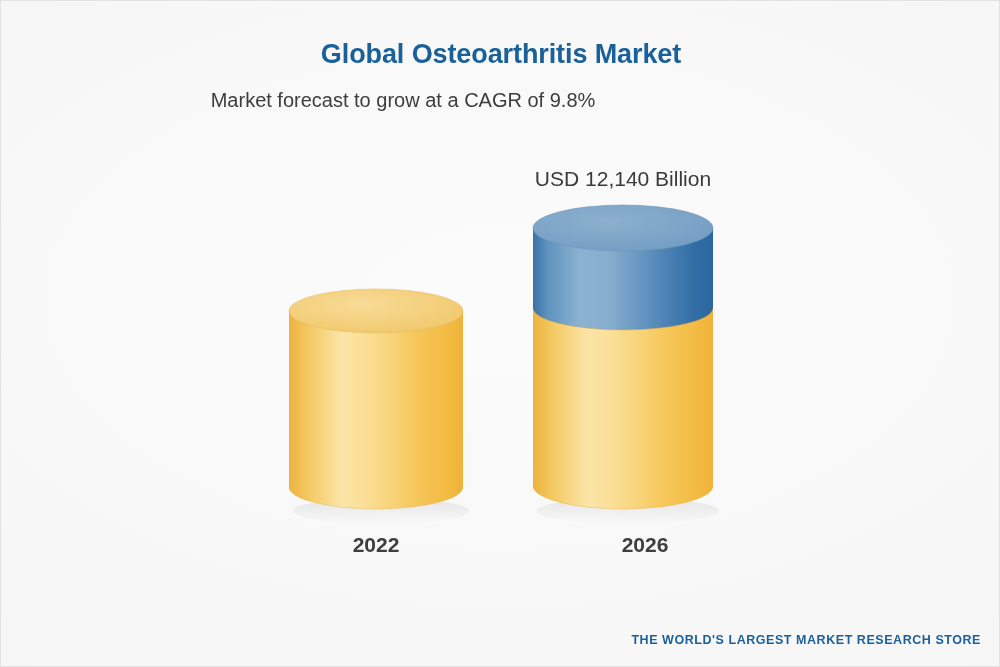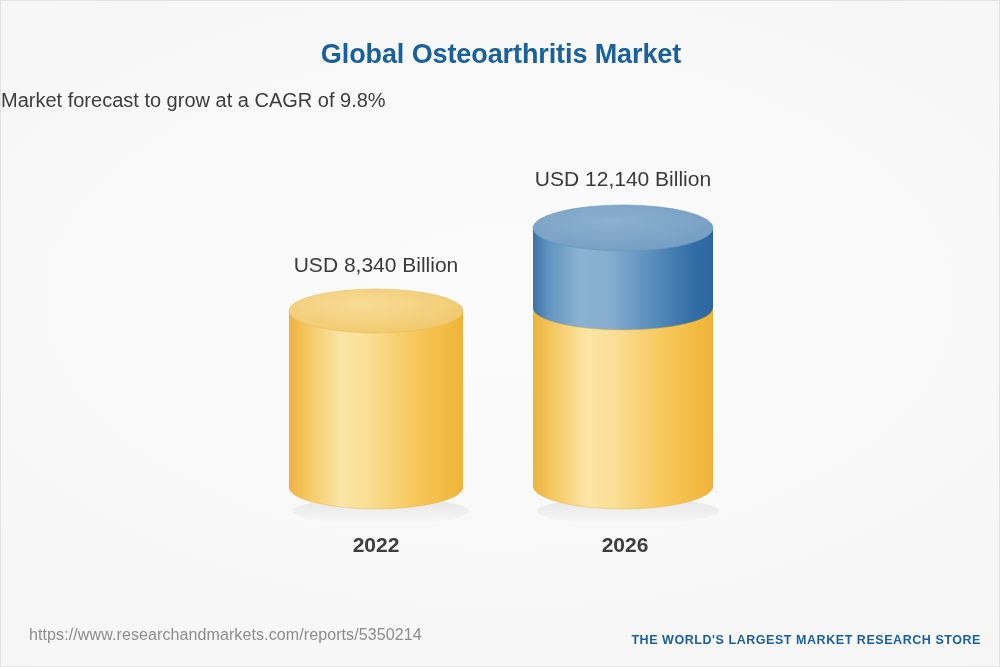--- a/index.html
+++ b/index.html
@@ -42,20 +42,21 @@
     text-align: center;
     font-size: 27px;
     font-weight: bold;
     color: #1a6099;
     letter-spacing: -0.1px;
   }
   .chart-subtitle {
     top: 88px;
     left: 0;
     width: 804px;
+    text-align: center;
     font-size: 20px;
     font-weight: normal;
     color: #3d3d3d;
   }
 
   
   .value-label {
     font-size: 21px;
     font-weight: normal;
     color: #3a3a3a;
@@ -66,21 +67,21 @@
   .value-label.bar-2 { top: 166px; left: 522px; width: 200px; }
 
   
   .cat-label {
     font-size: 21px;
     font-weight: bold;
     color: #3e3e3e;
     text-align: center;
   }
   .cat-label.bar-1 { top: 532px; left: 275px; width: 200px; }
-  .cat-label.bar-2 { top: 532px; left: 524px; width: 200px; }
+  .cat-label.bar-2 { top: 532px; left: 544px; width: 200px; }
 
   
   .cyl {
     position: absolute;
     z-index: 3;
   }
   .cyl svg { display: block; overflow: visible; }
 
   
   .source-url {
@@ -114,21 +115,20 @@
   }
 </style>
 </head>
 <body>
 
 <div id="infographic">
 
   <div class="layer chart-title">Global Osteoarthritis Market</div>
   <div class="layer chart-subtitle">Market forecast to grow at a CAGR of 9.8%</div>
 
-  <div class="layer value-label bar-1">USD 8,340 Billion</div>
 
   <div class="layer value-label bar-2">USD 12,140 Billion</div>
 
   <div class="cyl" style="left:288px; top:288px;">
     <svg width="176" height="226" viewBox="0 0 176 226">
       <defs>
         <linearGradient id="yellowBody1" x1="0" y1="0" x2="1" y2="0">
           <stop offset="0" stop-color="#EDB23F"></stop>
           <stop offset="0.10" stop-color="#F3C75F"></stop>
           <stop offset="0.30" stop-color="#FBE5A6"></stop>
@@ -207,19 +207,18 @@
       <path d="M 0,282 A 90,23 0 0 0 180,282" fill="none" stroke="#E9A82F" stroke-opacity="0.35" stroke-width="1"></path>
 
       <ellipse cx="90" cy="24" rx="90" ry="23" fill="url(#blueTop2)"></ellipse>
       <ellipse cx="90" cy="24" rx="90" ry="23" fill="none" stroke="#6C97BE" stroke-opacity="0.6" stroke-width="1"></ellipse>
     </svg>
   </div>
 
   <div class="layer cat-label bar-1">2022</div>
   <div class="layer cat-label bar-2">2026</div>
 
-  <div class="layer source-url">https://www.researchandmarkets.com/reports/5350214</div>
 
   <div class="layer brand">
     <div class="brand-tagline">THE WORLD'S LARGEST MARKET RESEARCH STORE</div>
   </div>
 
 </div>
 
 </body></html>

